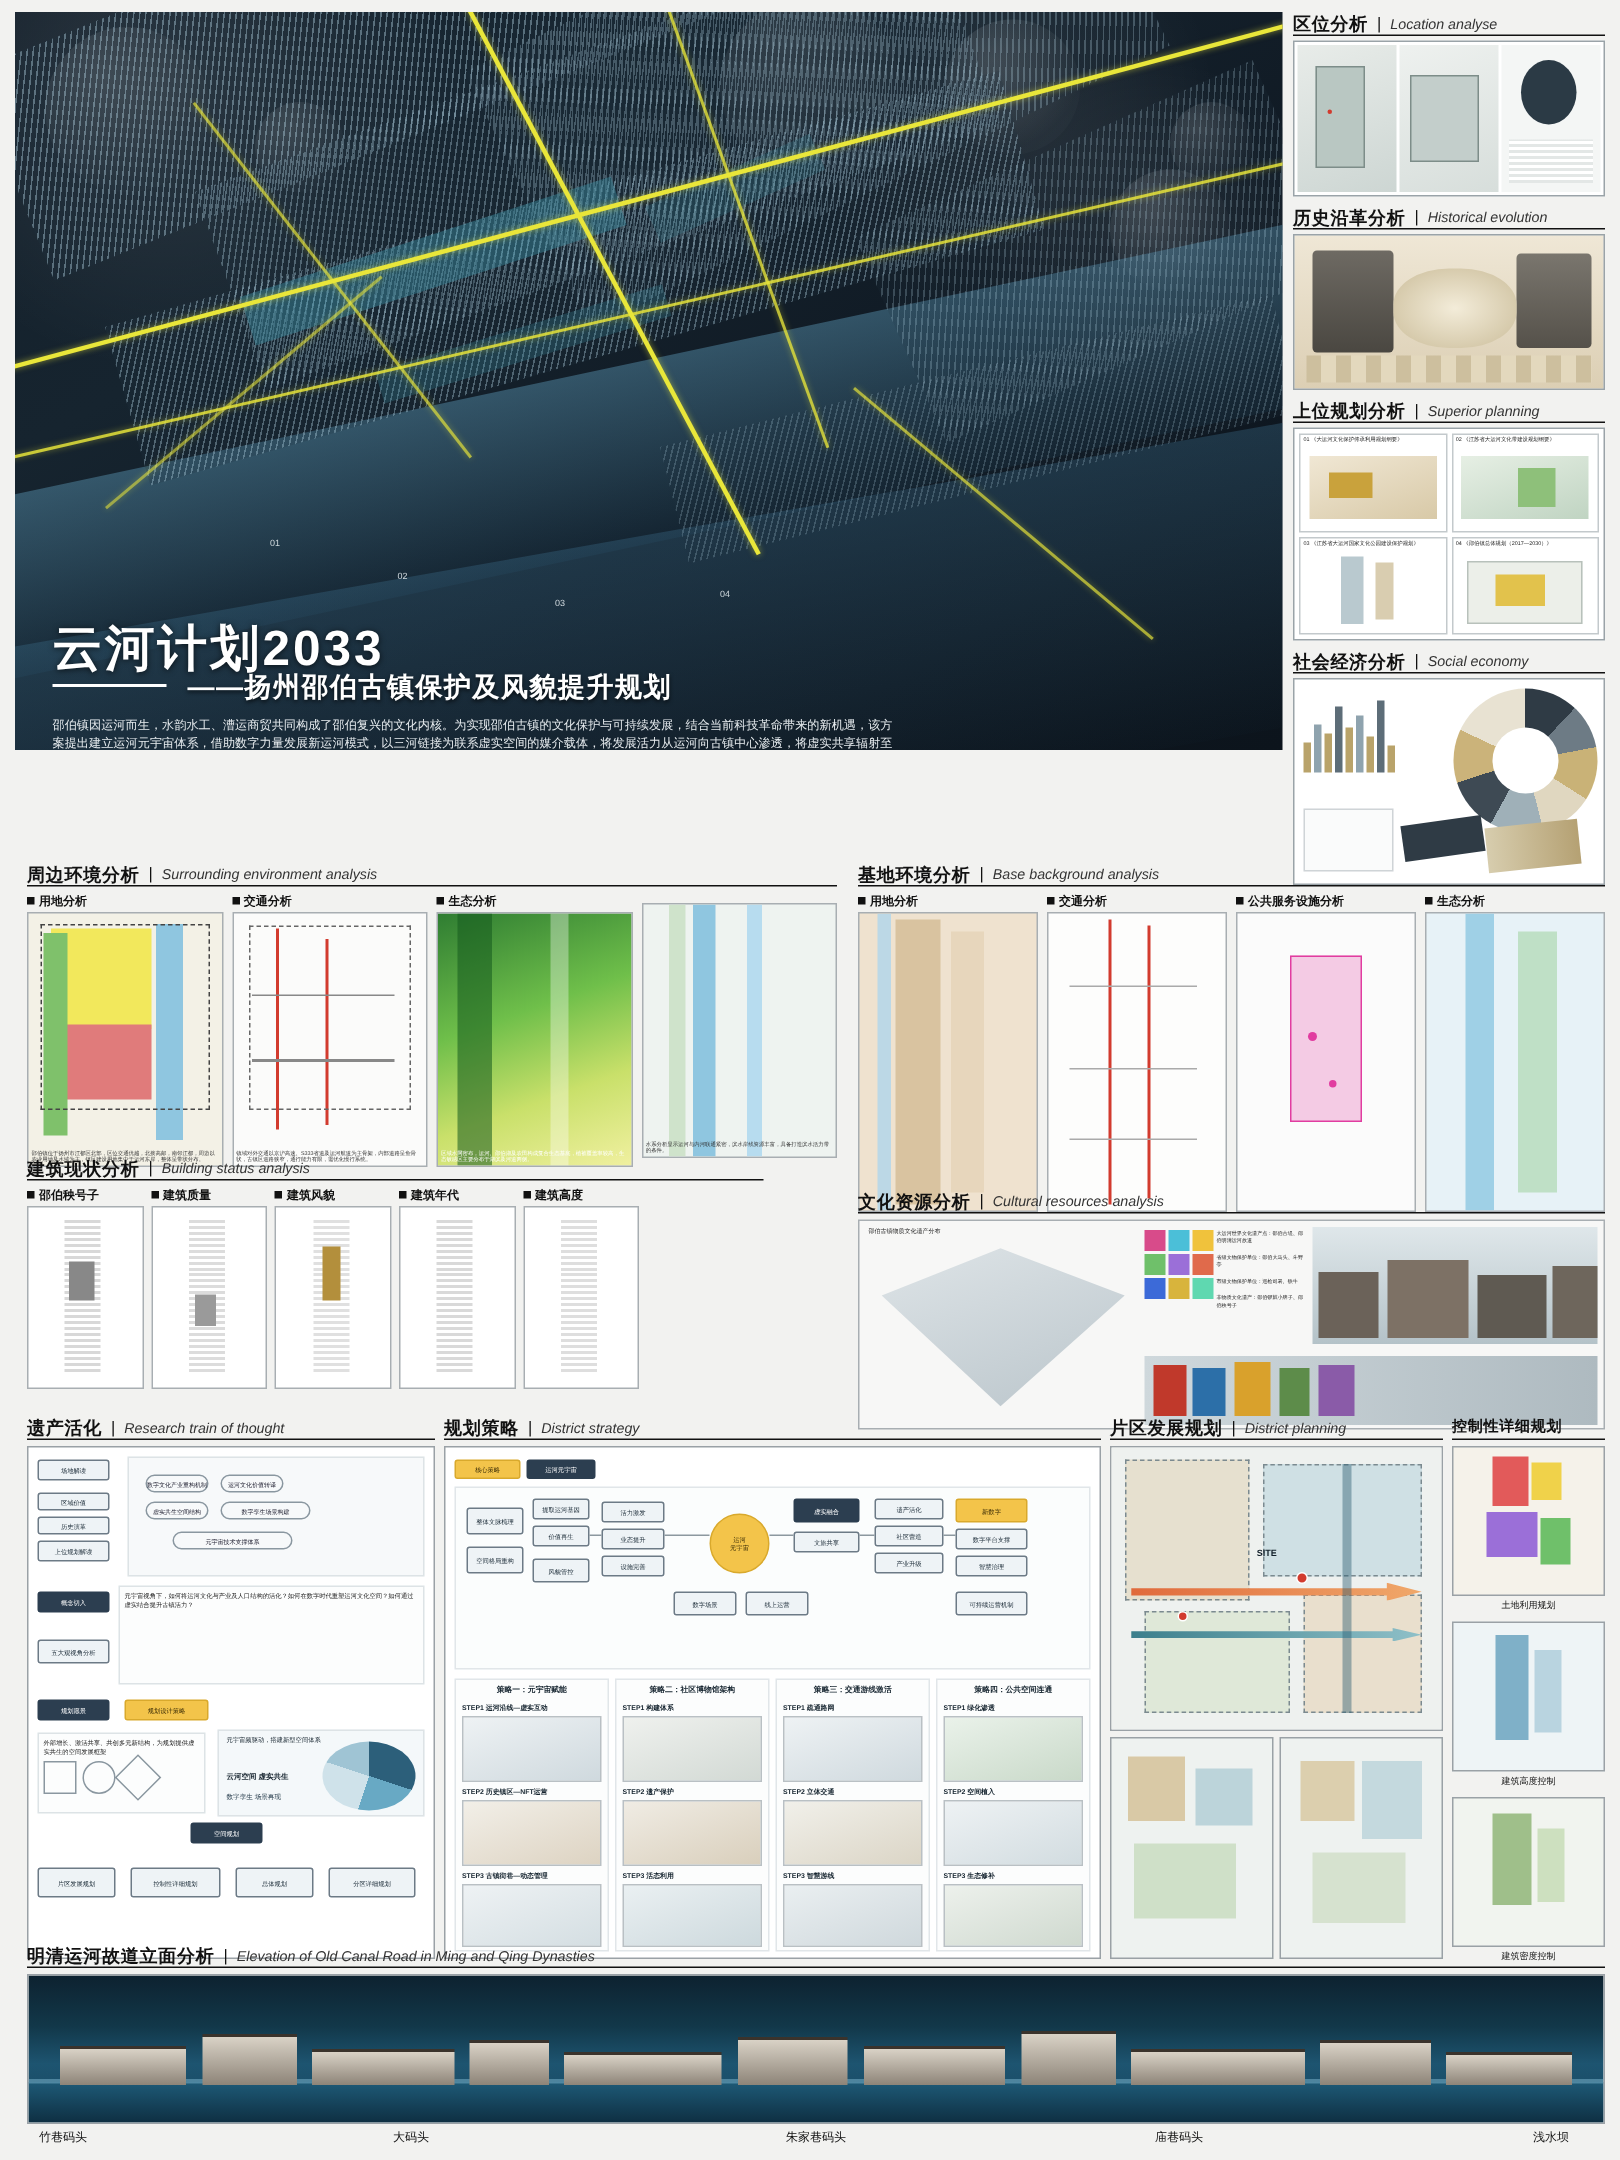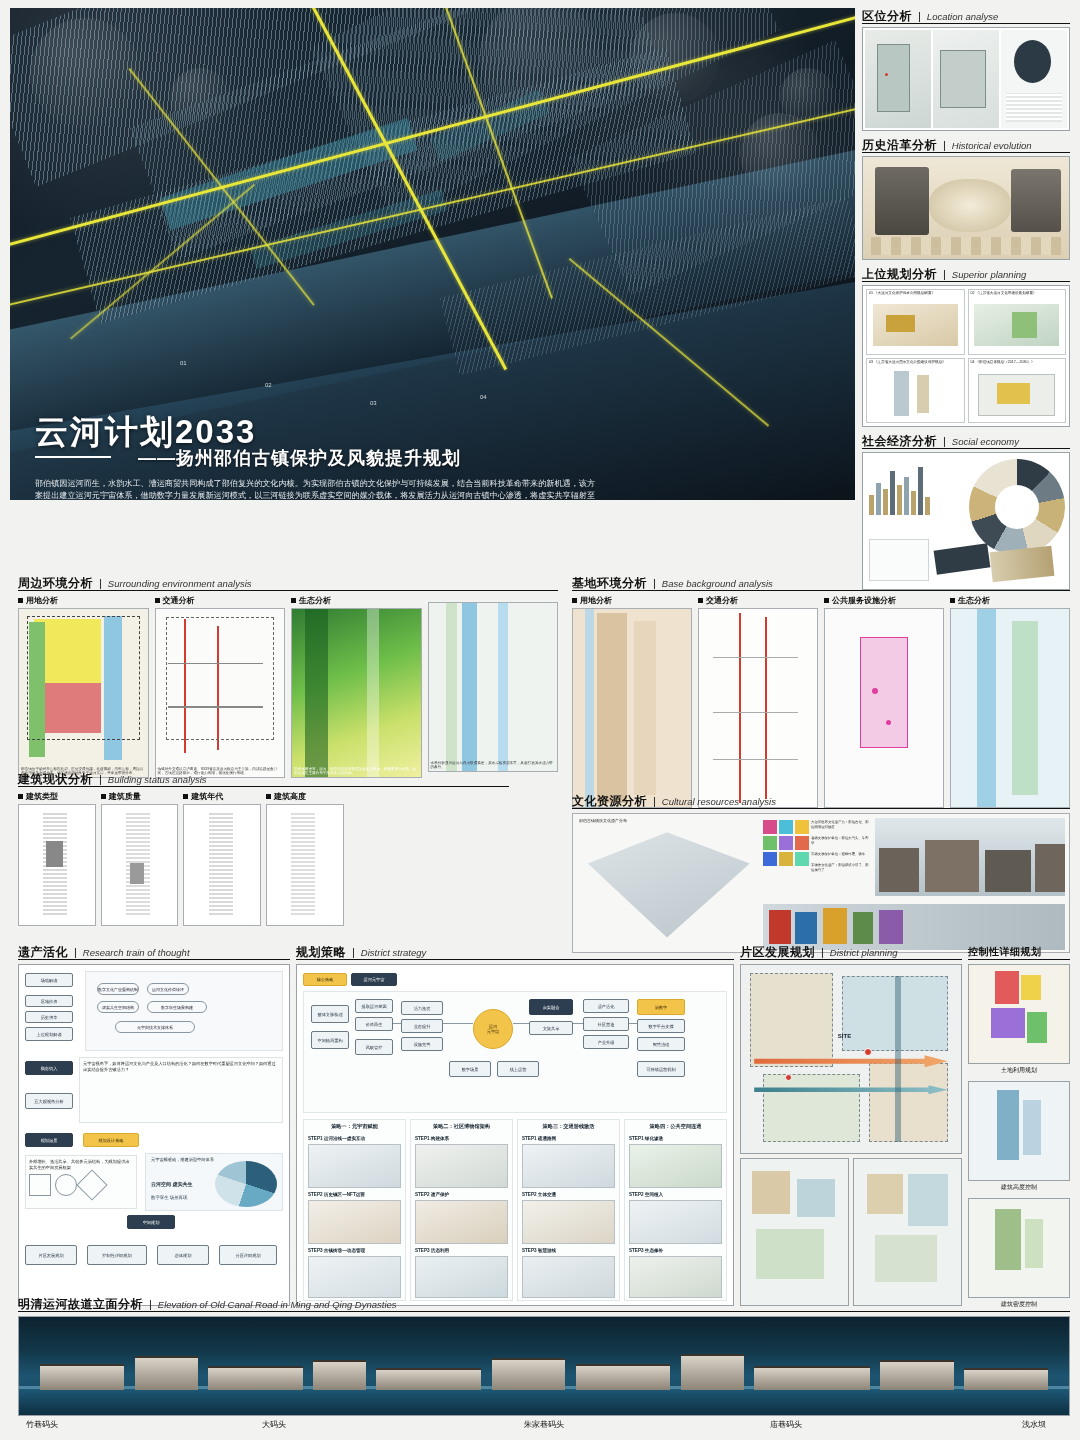--- a/index.html
+++ b/index.html
@@ -89,21 +89,21 @@
   #hero .title-cn {
     position:absolute; left: 25px; top: 402px;
     font-size: 33px; font-weight: bold; color: #fff;
     letter-spacing: 2px;
     text-shadow: 0 1px 4px rgba(0,0,0,0.7);
   }
   #hero .title-rule {
     position:absolute; left:25px; top:448px; width:76px; height:2px; background:#fff;
   }
   #hero .title-sub {
-    position:absolute; left: 128px; top: 438px;
+    position:absolute; left: 115px; top: 438px;
     font-size: 18px; font-weight: bold; color:#fff; letter-spacing:1px;
     text-shadow: 0 1px 3px rgba(0,0,0,0.7);
   }
   #hero .blurb {
     position:absolute; left: 25px; top: 470px; width: 560px;
     font-size: 8.1px; line-height: 12.4px; color: #e7ecef; text-align: justify;
   }
   .mini-label {
     position:absolute; color:#cfd8dd; font-size:6px;
   }
@@ -441,35 +441,45 @@
   <div class="panel" style="left:18px;top:771px;width:491px;">
     <div class="sec-head">
       <span class="cn">建筑现状分析</span>
       <span class="sep">|</span>
       <span class="en">Building status analysis</span>
     </div>
     <div style="display:grid;grid-template-columns:repeat(6,1fr);gap:5px;">
       <div>
         <div class="sub-head">
             <span class="sq"></span>
-            <span>建筑类型</span>
+            <span>邵伯秧号子</span>
           </div>
         <div class="thumb" style="height:122px;background:#fff;">
           <div style="position:absolute;left:32%;top:6%;width:32%;height:86%;background:repeating-linear-gradient(0deg,#d8d8d8 0 2px,#fff 2px 4px);"></div>
           <div style="position:absolute;left:36%;top:30%;width:22%;height:22%;background:#888;"></div>
         </div>
       </div>
       <div>
         <div class="sub-head">
             <span class="sq"></span>
             <span>建筑质量</span>
           </div>
         <div class="thumb" style="height:122px;background:#fff;">
           <div style="position:absolute;left:32%;top:6%;width:32%;height:86%;background:repeating-linear-gradient(0deg,#dcdcdc 0 2px,#fff 2px 4px);"></div>
           <div style="position:absolute;left:38%;top:48%;width:18%;height:18%;background:#9a9a9a;"></div>
+        </div>
+      </div>
+      <div>
+        <div class="sub-head">
+            <span class="sq"></span>
+            <span>建筑风貌</span>
+          </div>
+        <div class="thumb" style="height:122px;background:#fff;">
+          <div style="position:absolute;left:32%;top:6%;width:32%;height:86%;background:repeating-linear-gradient(0deg,#e0e0e0 0 2px,#fff 2px 4px);"></div>
+          <div style="position:absolute;left:40%;top:22%;width:16%;height:30%;background:#b38f3c;"></div>
         </div>
       </div>
       <div>
         <div class="sub-head">
             <span class="sq"></span>
             <span>建筑年代</span>
           </div>
         <div class="thumb" style="height:122px;background:#fff;">
           <div style="position:absolute;left:32%;top:6%;width:32%;height:86%;background:repeating-linear-gradient(0deg,#d9d9d9 0 2px,#fff 2px 4px);"></div>
         </div>

